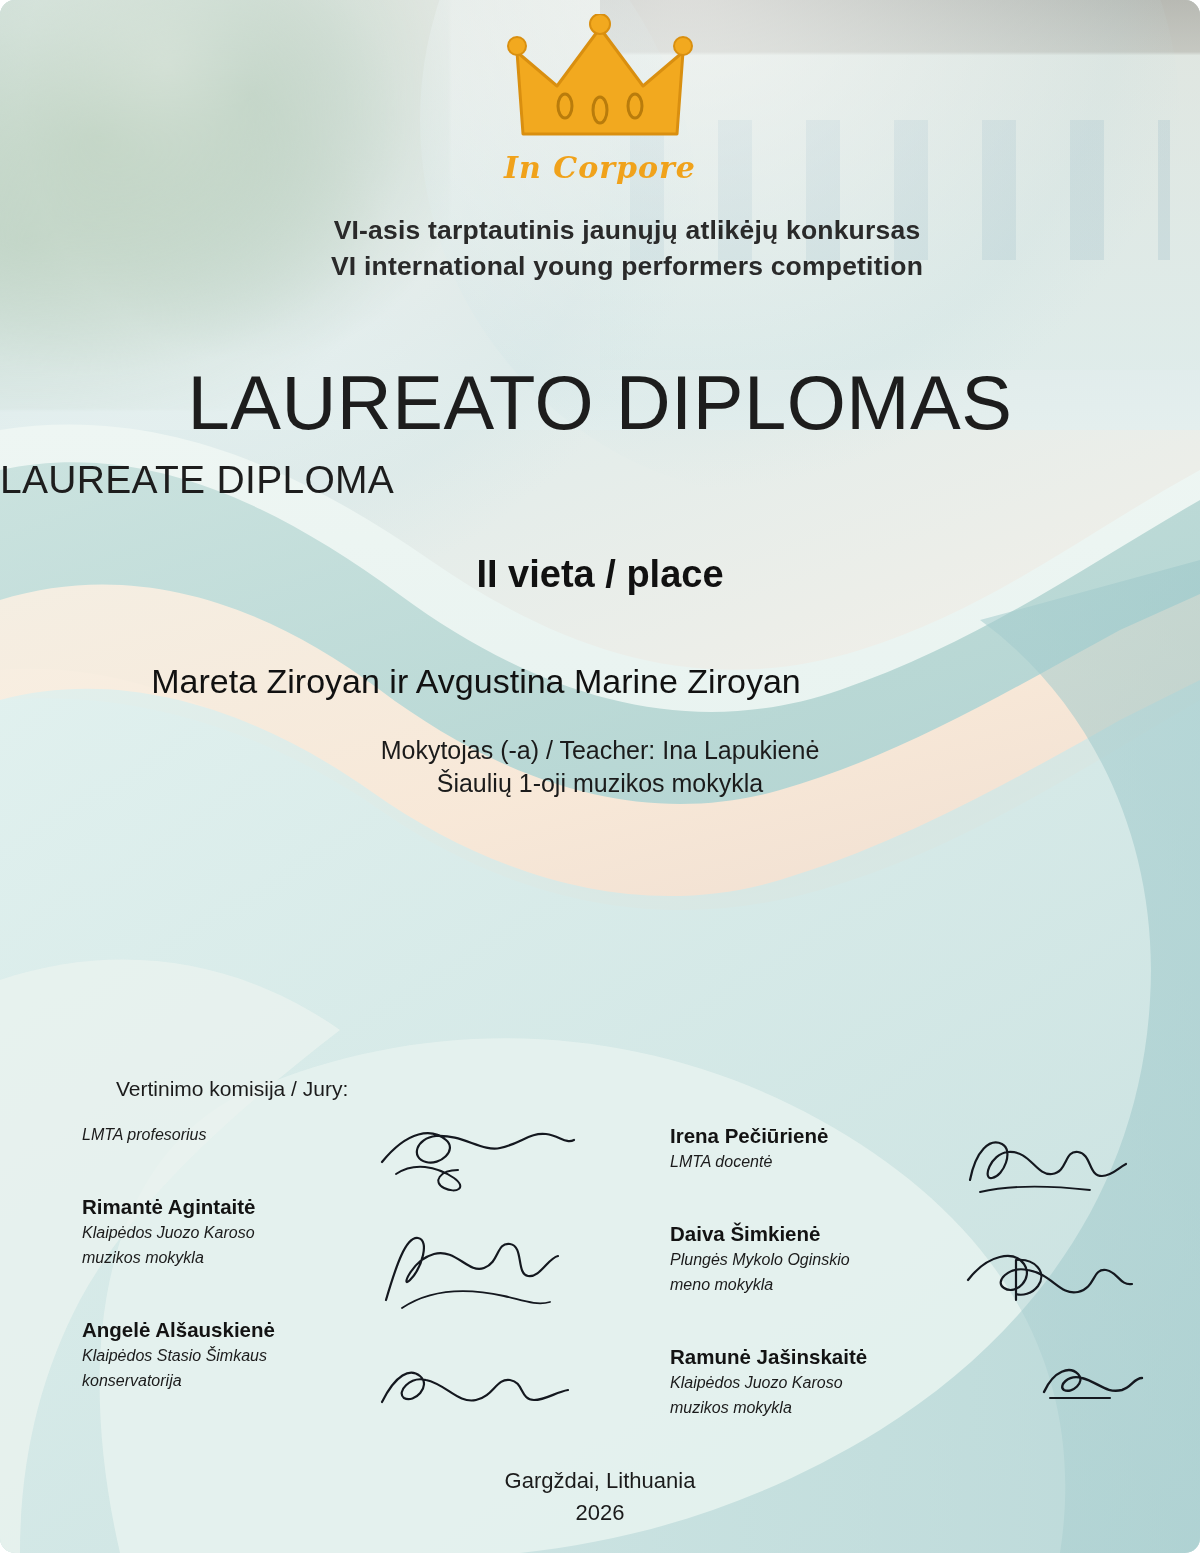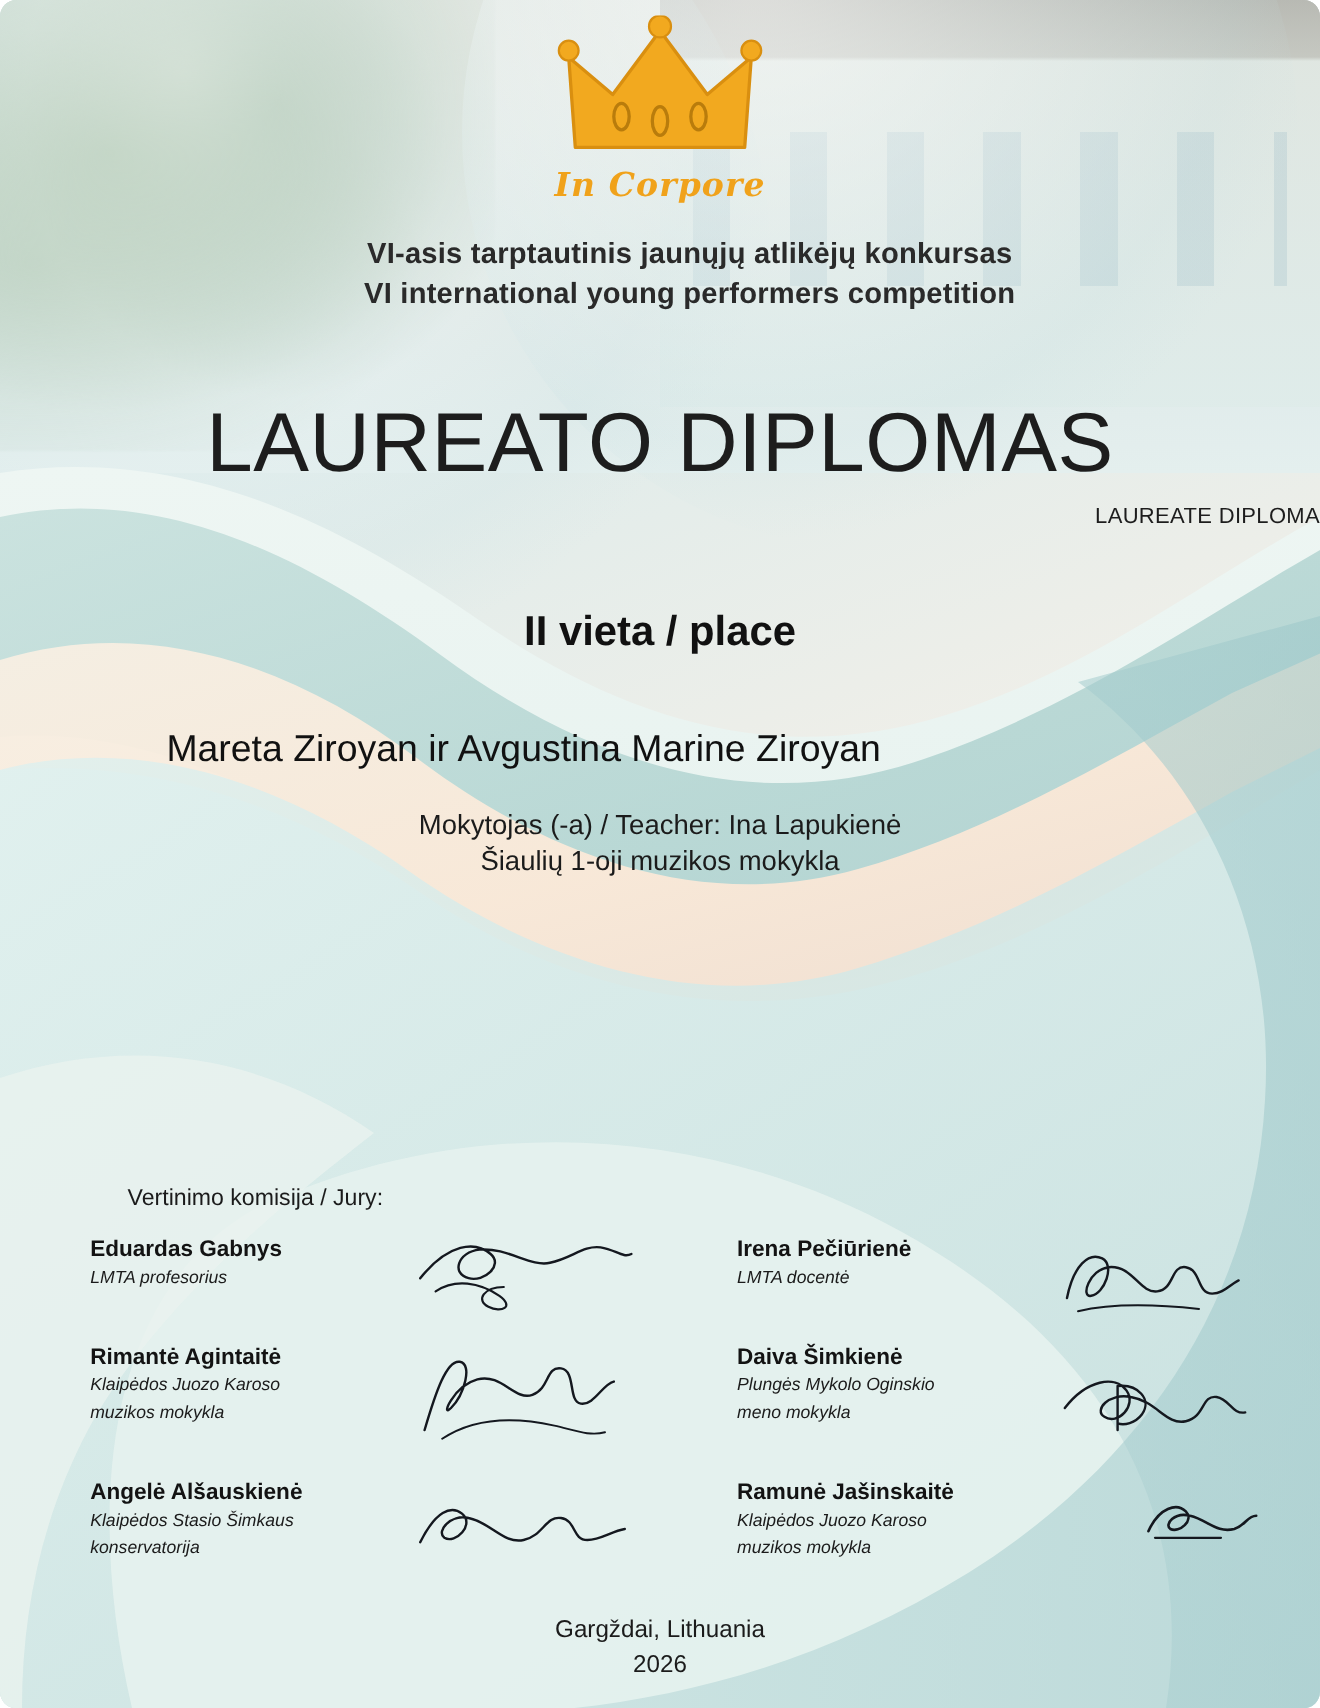--- a/index.html
+++ b/index.html
@@ -114,22 +114,22 @@
     line-height: 82px;
     font-weight: 400;
     color: #1d1d1d;
     letter-spacing: 0.5px;
     margin-top: 14px;
   }
   .main-title-en {
     position: absolute;
     left: 0; top: 458px;
     width: 1200px;
-    text-align: right;
-    font-size: 20px;
+    text-align: left;
+    font-size: 39px;
     color: #1d1d1d;
     letter-spacing: 0.3px;
   }
 
   .place {
     position: absolute;
     left: 0; top: 553px;
     width: 1200px;
     text-align: center;
     font-size: 38px;
@@ -283,21 +283,20 @@
       <div>Mokytojas (-a) / Teacher: Ina Lapukienė</div>
       <div>Šiaulių 1-oji muzikos mokykla</div>
     </div>
 
     <div class="jury-label">Vertinimo komisija / Jury:</div>
 
     <div class="jury-grid">
 
       <div class="jury-col left">
         <div class="jury-item">
-          <div class="jury-name">Eduardas Gabnys</div>
           <div class="jury-org">LMTA profesorius</div>
         </div>
         <div class="jury-item">
           <div class="jury-name">Rimantė Agintaitė</div>
           <div class="jury-org" style="white-space:pre-line">Klaipėdos Juozo Karoso
 muzikos mokykla</div>
         </div>
         <div class="jury-item">
           <div class="jury-name">Angelė Alšauskienė</div>
           <div class="jury-org" style="white-space:pre-line">Klaipėdos Stasio Šimkaus

